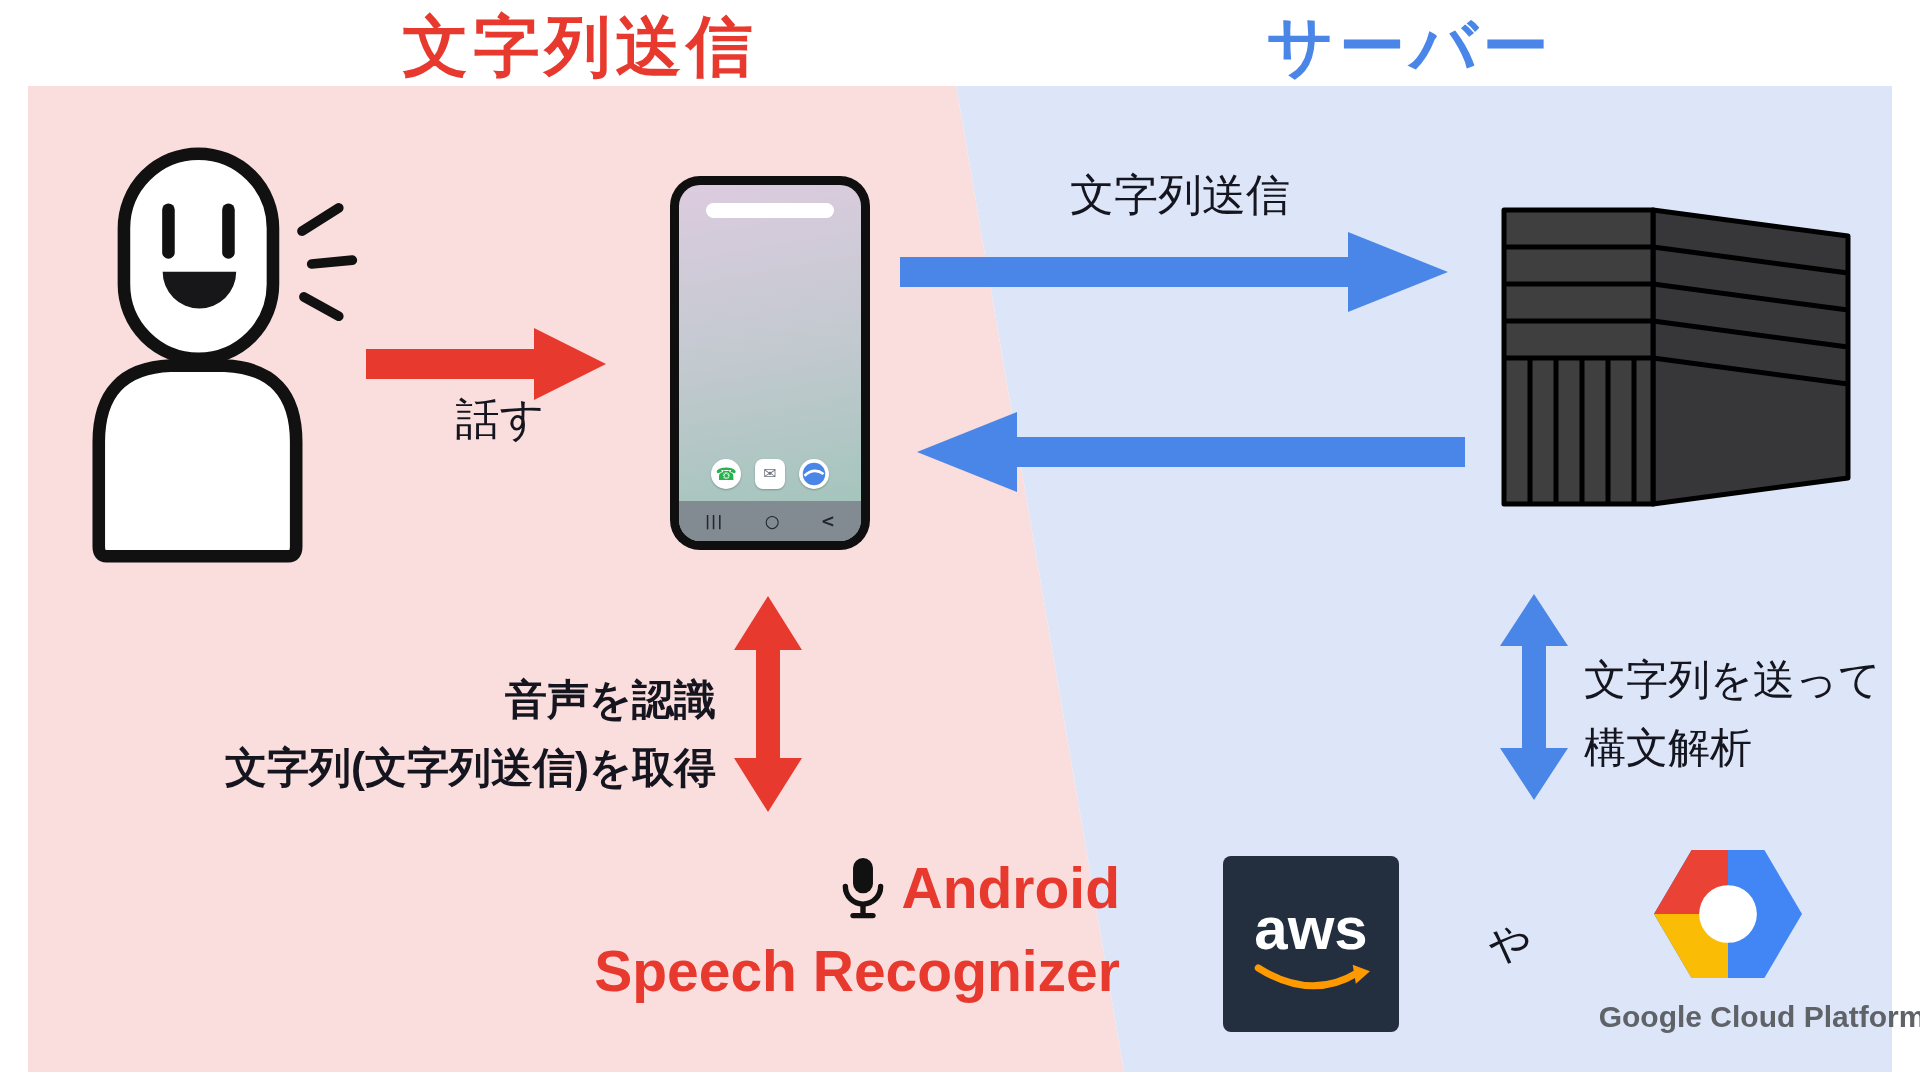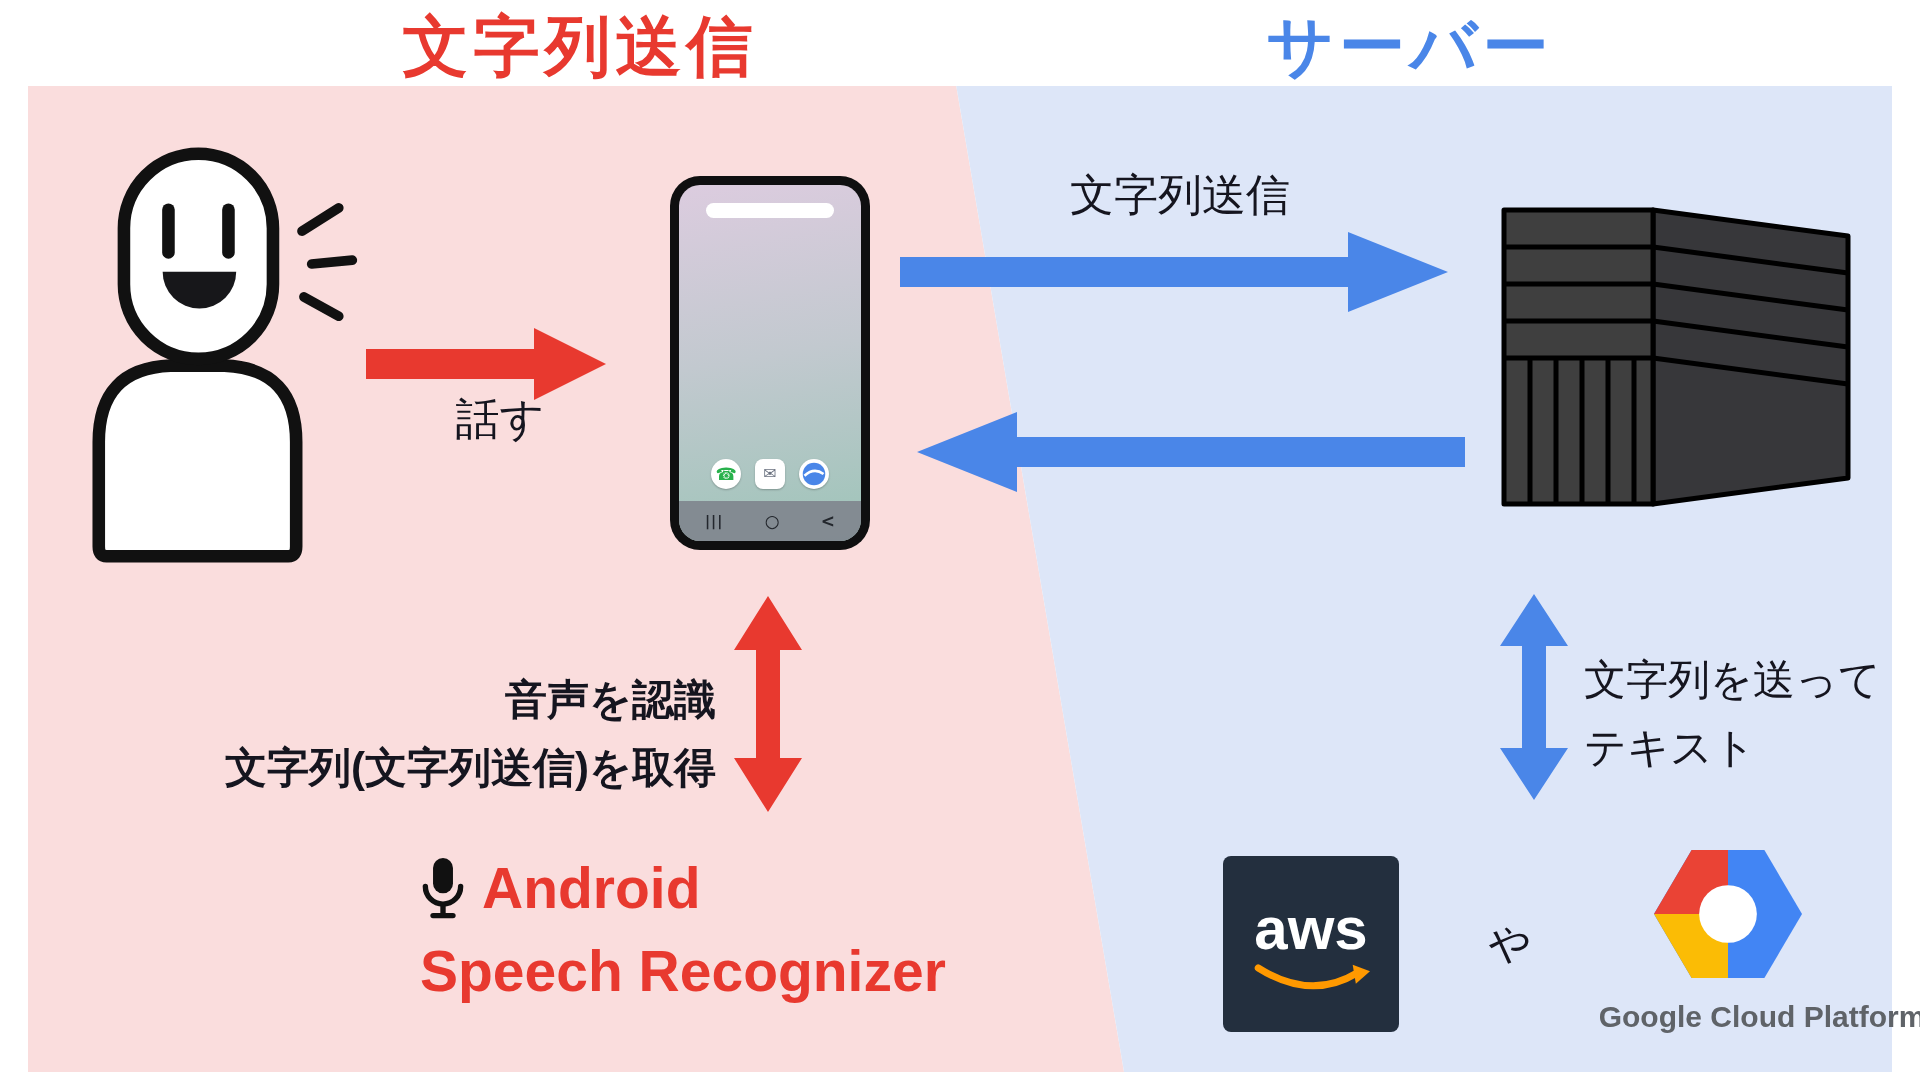--- a/index.html
+++ b/index.html
@@ -49,21 +49,21 @@
   .response-label { left: 918px; top: 512px; width: 534px; font-size: 42px; text-align: center; }
 
   .server { left: 1500px; top: 190px; width: 352px; height: 330px; }
   .server-front { fill: var(--server-box, #3f3f3f); }
   .server-side { fill: #37373a; }
 
   .red-v { left: 728px; top: 596px; width: 80px; height: 216px; }
   .recognize-text { left: 150px; top: 666px; width: 566px; text-align: right; font-weight: 700;
                     font-size: 42px; color: var(--label-dark, #15151f); line-height: 68px; }
 
-  .android-block { left: 420px; top: 852px; width: 700px; display: flex; flex-direction: column; align-items: flex-start; gap: 14px; }
+  .android-block { left: 420px; top: 852px; width: 700px; display: flex; flex-direction: column; align-items: flex-end; gap: 14px; }
   .android-row { display: flex; align-items: center; gap: 16px; }
   .mic { width: 46px; height: 72px; }
   .android-text { font-size: 57px; font-weight: 700; color: var(--accent-red, #e8392f); }
 
   .blue-v { left: 1494px; top: 594px; width: 80px; height: 206px; }
   .parse-text { left: 1584px; top: 646px; width: 336px; text-align: left; font-weight: 400;
                 font-size: 42px; color: var(--label-dark, #15151f); line-height: 68px; }
 
   .aws { left: 1223px; top: 856px; width: 176px; height: 176px; border-radius: 8px;
          background: var(--aws-bg, #232f3e); display: flex; flex-direction: column; align-items: center; justify-content: center; }
@@ -186,21 +186,21 @@
       <span class="android-text">Android</span>
     </div>
     <div class="android-text">Speech Recognizer</div>
   </div>
 
   <svg class="v-arrow blue-v" viewBox="0 0 80 206">
     <polygon class="fill-blue" points="40,0 74,52 52,52 52,154 74,154 40,206 6,154 28,154 28,52 6,52"></polygon>
   </svg>
   <div class="parse-text">
     <div>文字列を送って</div>
-    <div>テキスト</div>
+    <div>構文解析</div>
   </div>
 
   <div class="aws">
     <span class="aws-text">aws</span>
     <svg class="aws-smile" viewBox="0 0 150 40">
       <path class="stroke-orange" d="M8,6 Q75,48 134,12" fill="none" stroke-width="9" stroke-linecap="round"></path>
       <polygon class="fill-orange" points="128,2 150,10 132,26"></polygon>
     </svg>
   </div>
 

